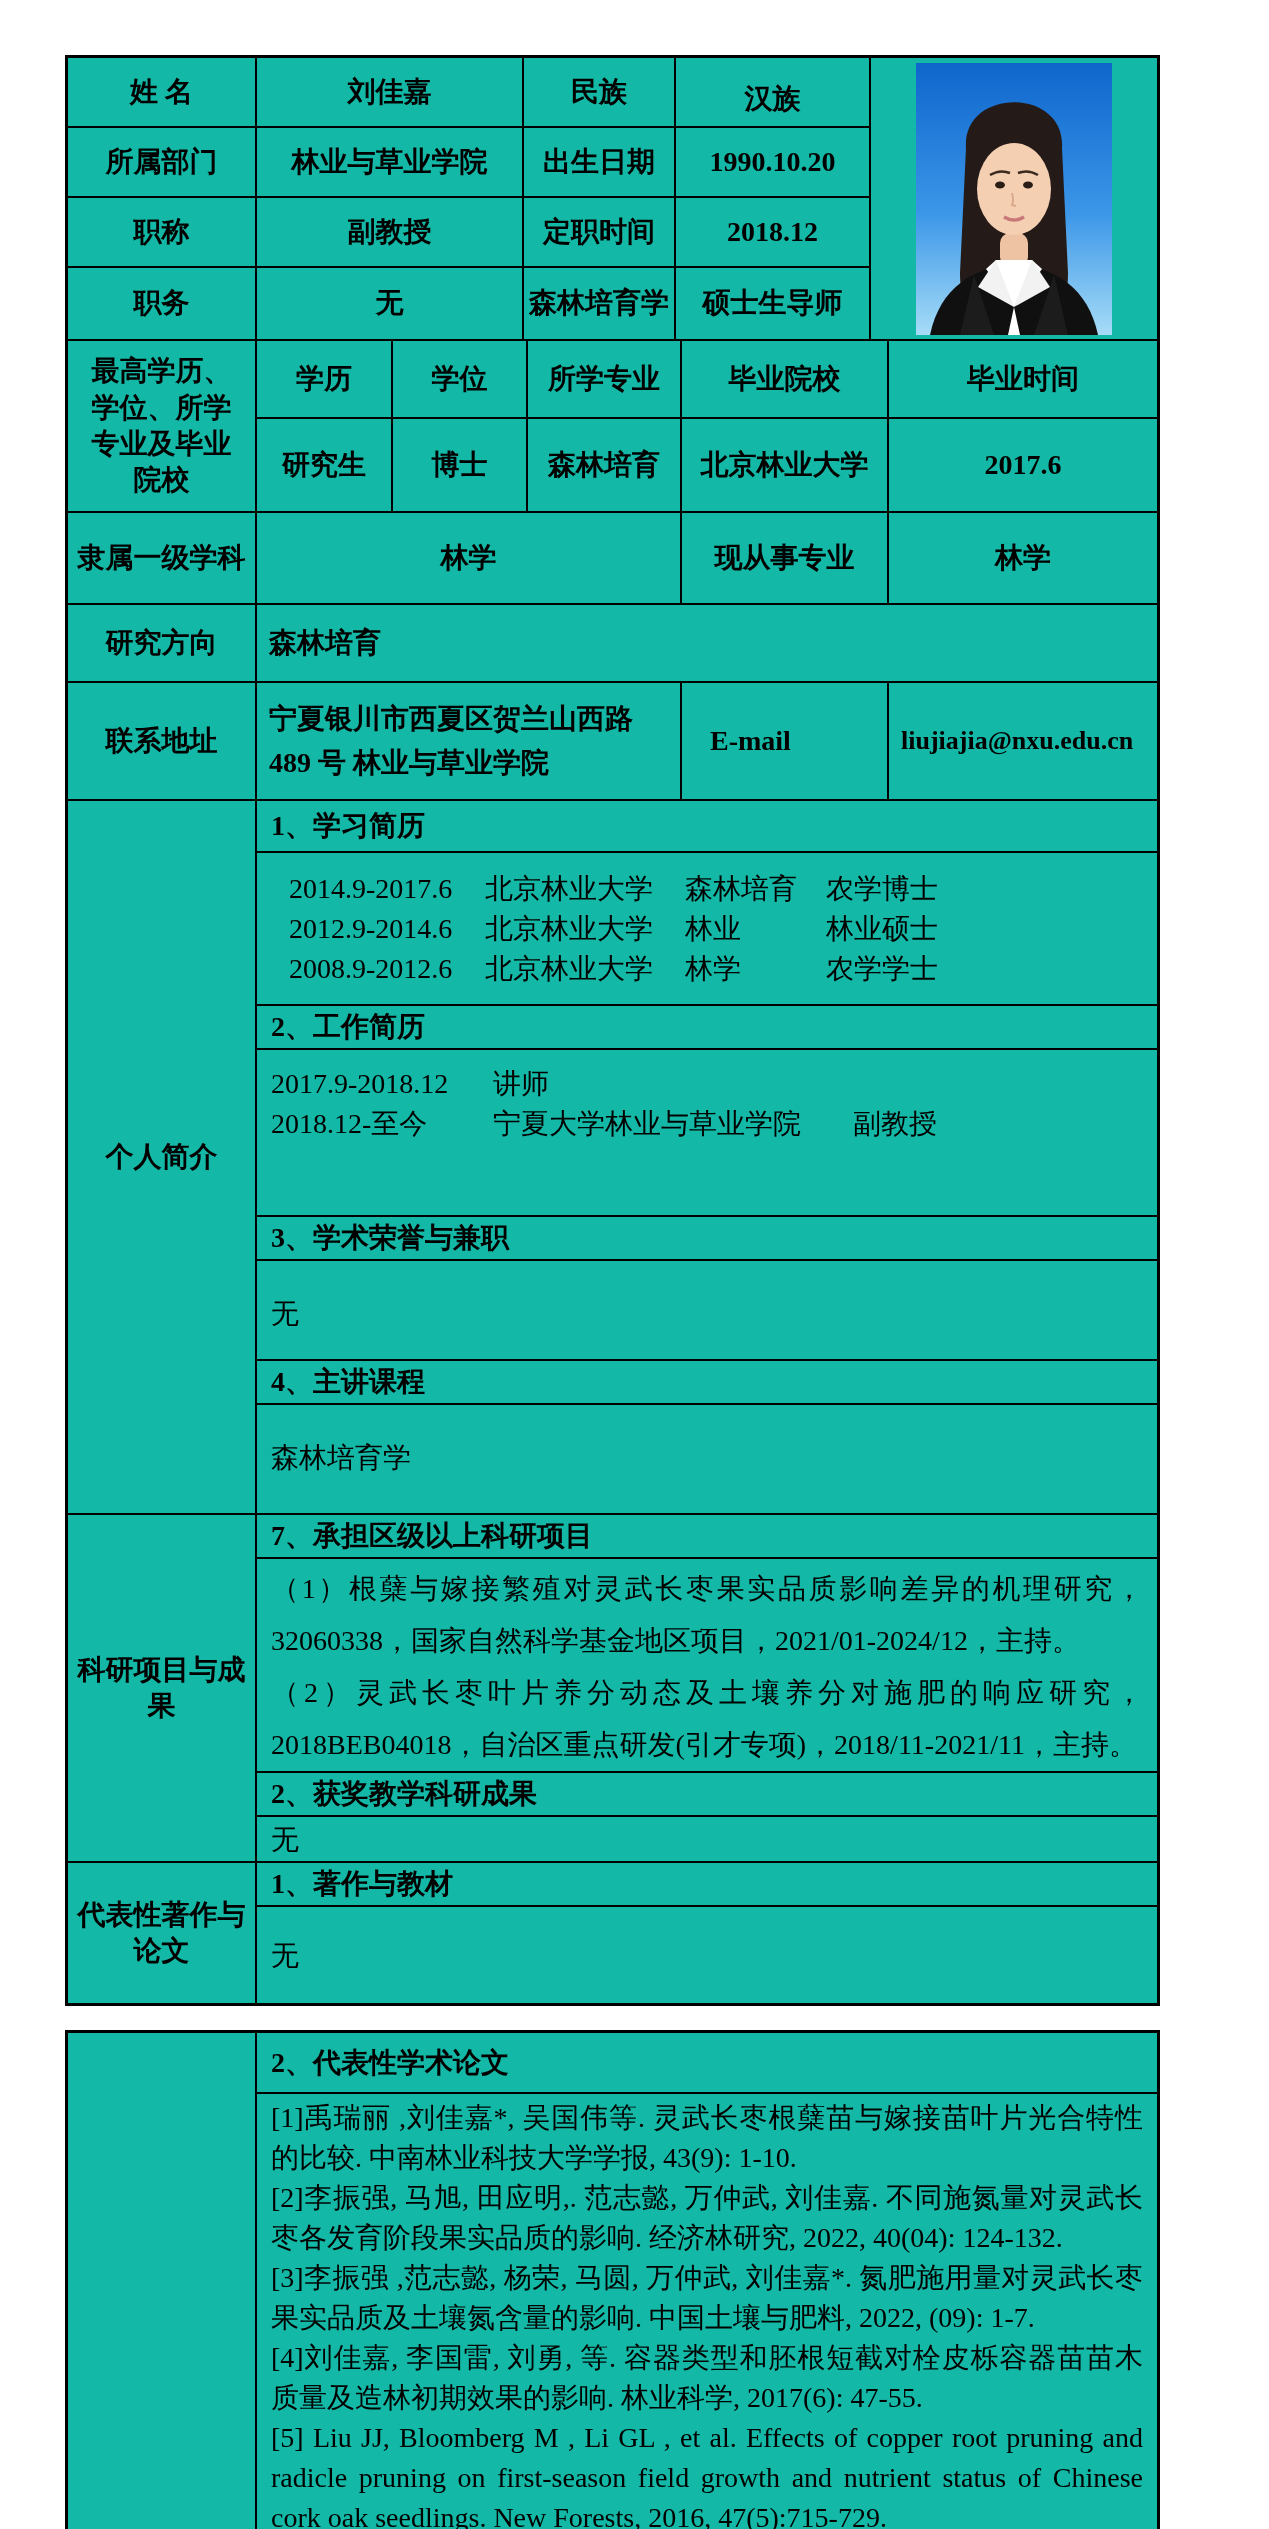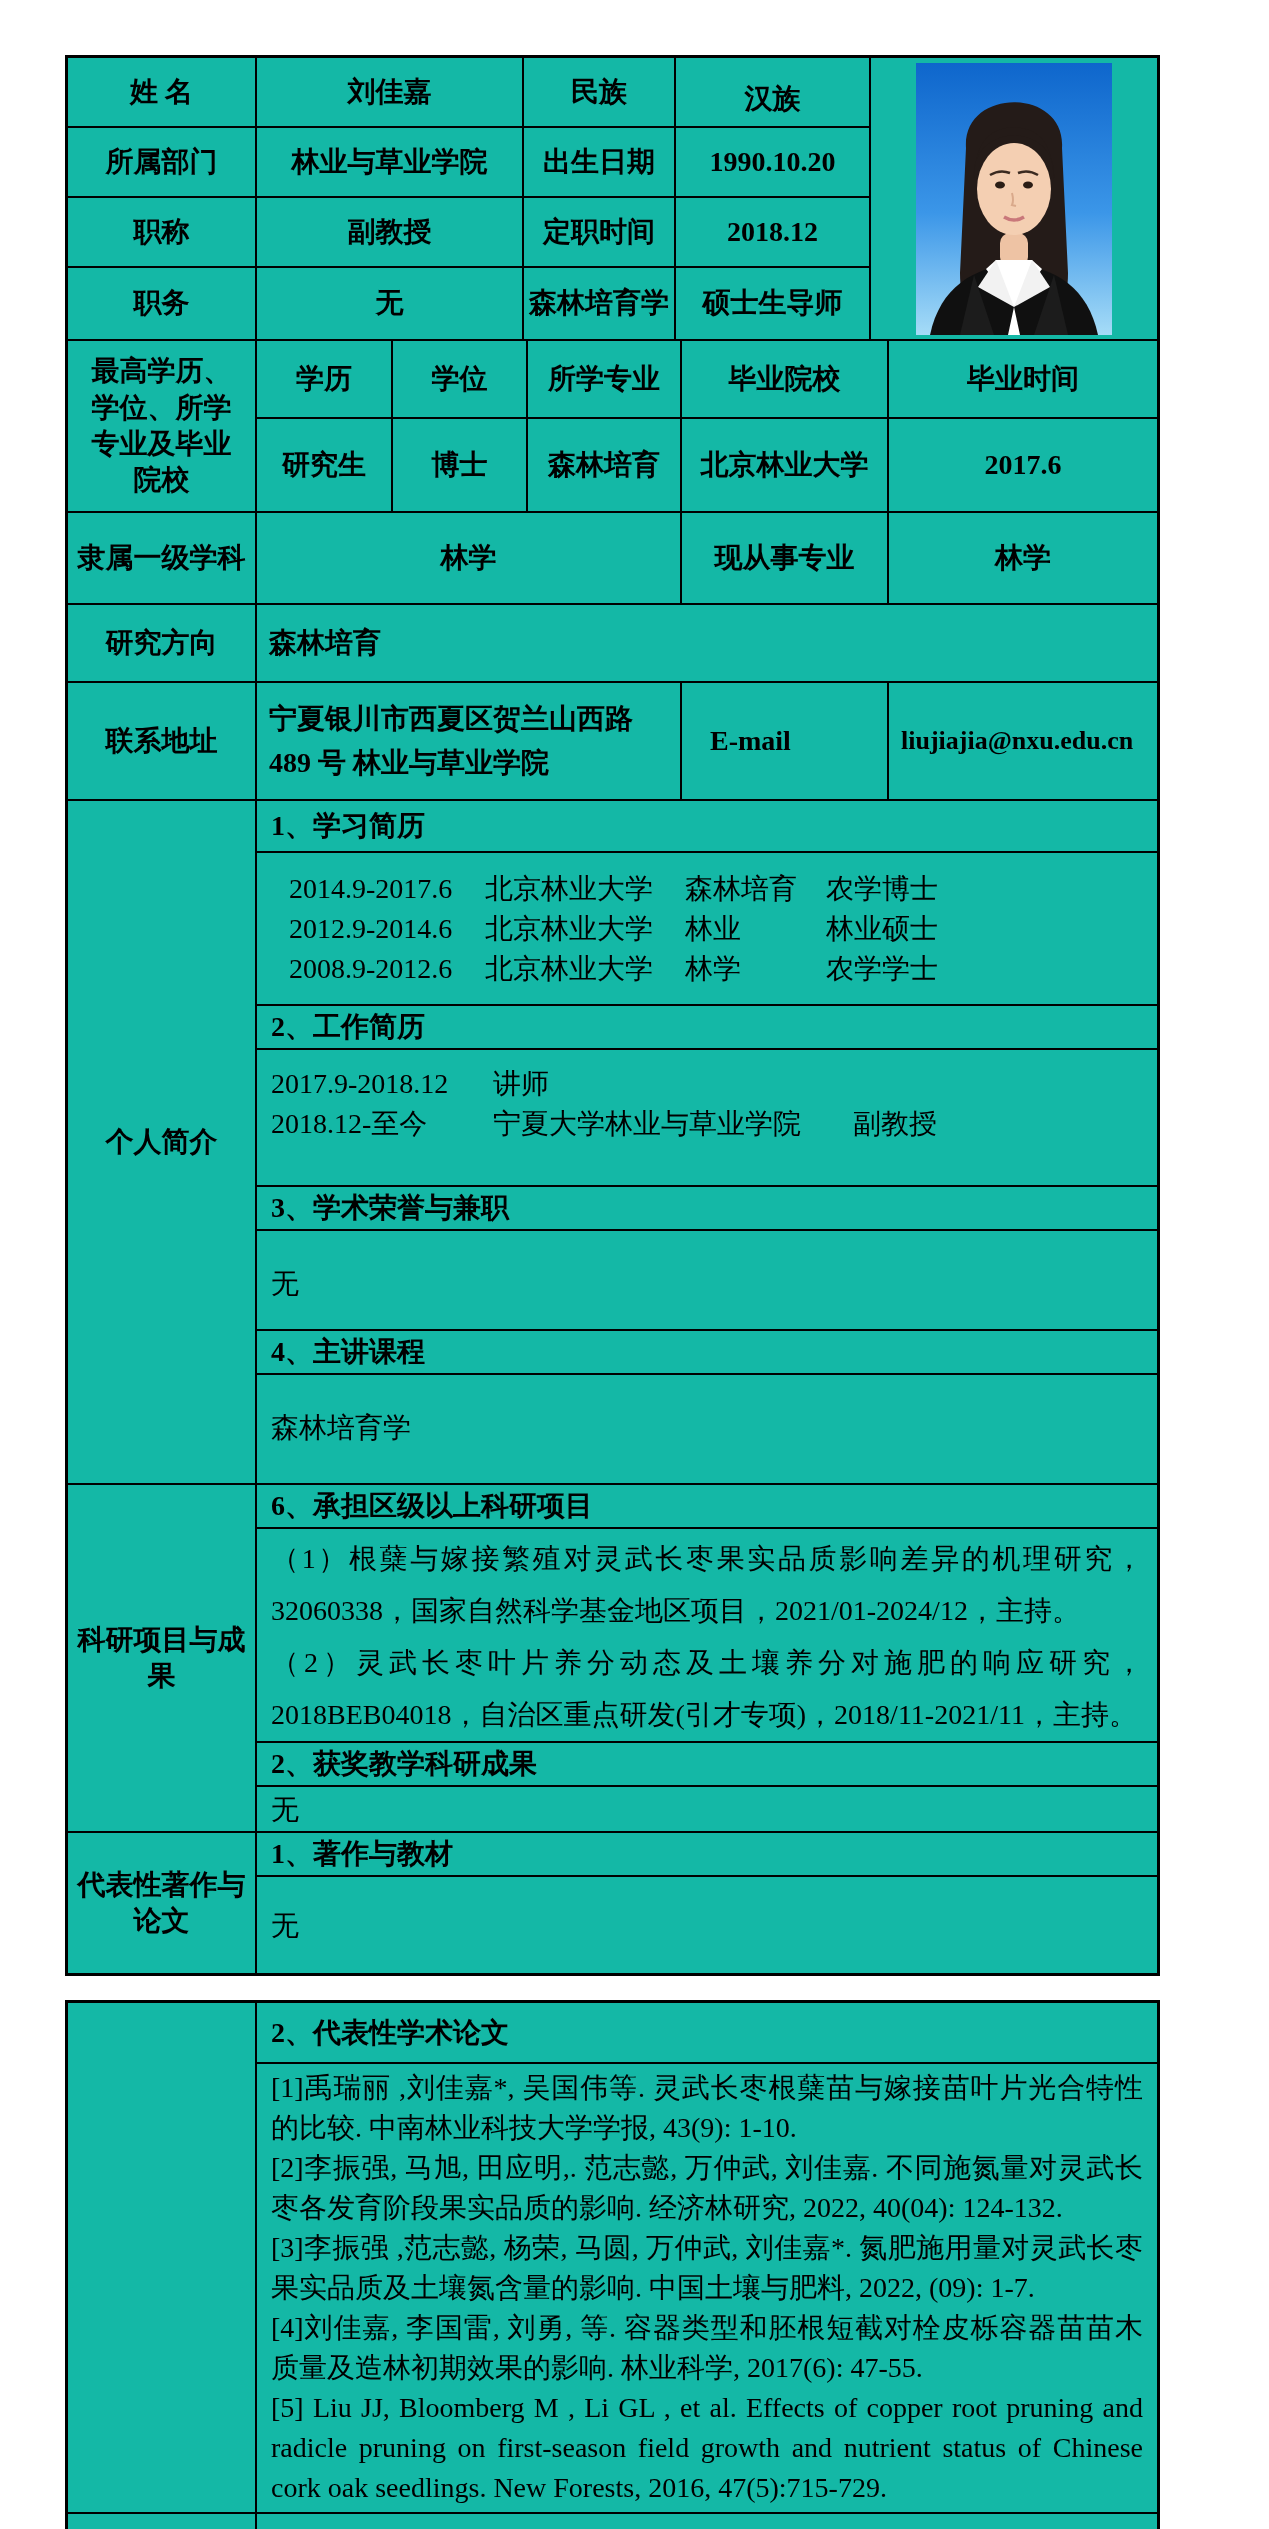--- a/index.html
+++ b/index.html
@@ -153,42 +153,42 @@
             <span>林业硕士</span>
           </div>
           <div class="line">
             <span style="width:196px;">2008.9-2012.6</span>
             <span style="width:200px;">北京林业大学</span>
             <span style="width:141px;">林学</span>
             <span>农学学士</span>
           </div>
         </div>
         <div class="sec-h" style="height:44px;">2、工作简历</div>
-        <div class="sec-b bb" style="height:137px;padding:14px 14px 0 14px;">
+        <div class="sec-b bb" style="height:167px;padding:14px 14px 0 14px;">
           <div class="line">
             <span style="width:222px;">2017.9-2018.12</span>
             <span>讲师</span>
           </div>
           <div class="line">
             <span style="width:222px;">2018.12-至今</span>
             <span style="width:360px;">宁夏大学林业与草业学院</span>
             <span>副教授</span>
           </div>
         </div>
         <div class="sec-h" style="height:44px;">3、学术荣誉与兼职</div>
         <div class="sec-b bb" style="height:100px;padding:34px 14px 0 14px;">无</div>
         <div class="sec-h" style="height:44px;">4、主讲课程</div>
         <div class="sec-b bb" style="height:110px;padding:34px 14px 0 14px;">森林培育学</div>
       </div>
     </div>
 
     <div class="r">
       <div class="c bb lbl" style="width:189px;">科研项目与成果</div>
       <div class="col" style="flex:1;">
-        <div class="sec-h" style="height:44px;">6、承担区级以上科研项目</div>
+        <div class="sec-h" style="height:44px;">7、承担区级以上科研项目</div>
         <div class="sec-b bb just" style="height:214px;padding:4px 14px;line-height:52px;">
           <p class="p0">（1）根蘖与嫁接繁殖对灵武长枣果实品质影响差异的机理研究，32060338，国家自然科学基金地区项目，2021/01-2024/12，主持。</p>
           <p class="p0">（2）灵武长枣叶片养分动态及土壤养分对施肥的响应研究，2018BEB04018，自治区重点研发(引才专项)，2018/11-2021/11，主持。</p>
         </div>
         <div class="sec-h" style="height:44px;">2、获奖教学科研成果</div>
         <div class="sec-b bb" style="height:46px;padding:4px 14px 0 14px;">无</div>
       </div>
     </div>
 
     <div class="r">

